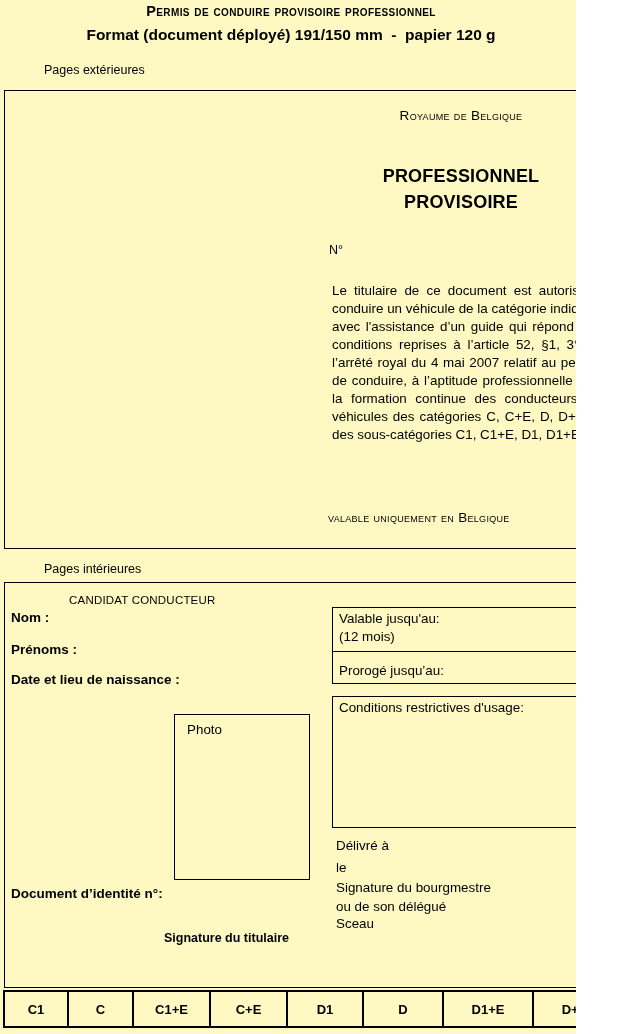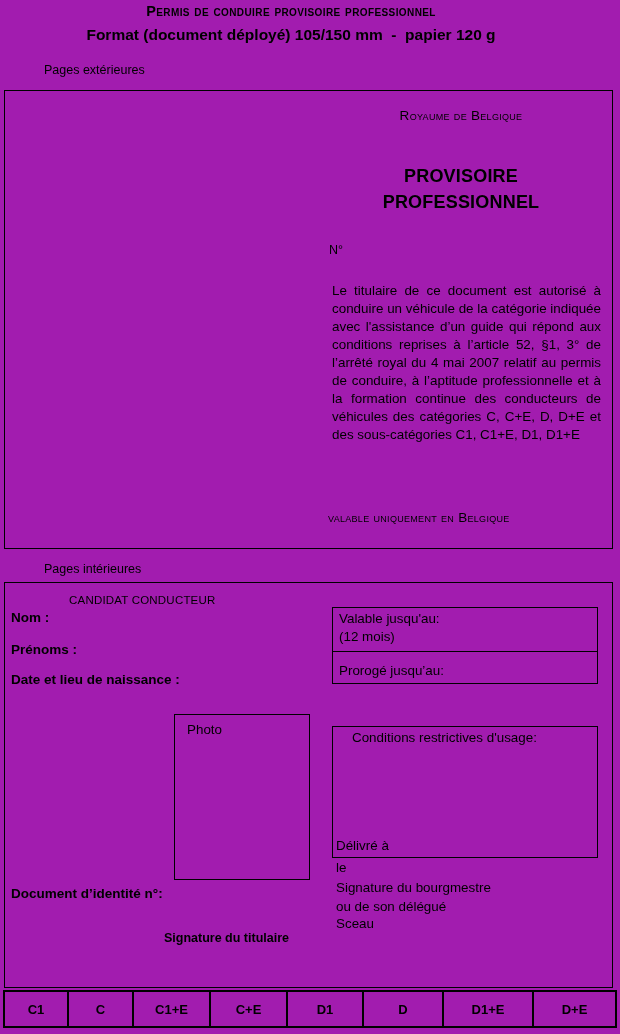--- a/index.html
+++ b/index.html
@@ -1,17 +1,17 @@
 <!DOCTYPE html>
 <html><head>
 <meta charset="utf-8">
 <style>
   html,body{margin:0;padding:0;background:#fff;}
   .page{
-    position:relative;width:620px;height:1034px;background:#a21caf;
+    position:relative;width:576px;height:1034px;background:#fef9c3;
     font-family:"Liberation Sans","DejaVu Sans",sans-serif;color:#000;
     overflow:hidden;
   }
   .abs{position:absolute;}
   
   .doc-title{
     left:0;top:3px;width:582px;text-align:center;
     font-weight:bold;font-size:14.5px;font-variant:small-caps;letter-spacing:.4px;
   }
   .doc-subtitle{
@@ -45,21 +45,21 @@
   .candidat-header{left:64px;top:11px;font-size:11.5px;letter-spacing:.2px;}
   .bold-label{font-weight:bold;font-size:13.5px;}
   .lbl-nom{left:6px;top:27px;}
   .lbl-prenoms{left:6px;top:59px;}
   .lbl-naissance{left:6px;top:89px;}
   .validity-box{left:327px;top:24px;width:266px;border:1.5px solid #000;box-sizing:border-box;}
   .v-cell1{height:43px;box-sizing:border-box;padding:2px 6px;font-size:13.4px;line-height:18px;}
   .v-cell2{height:32px;box-sizing:border-box;border-top:1.5px solid #000;padding:11px 6px 0;font-size:13.4px;}
   .conditions-box{
     left:327px;top:113px;width:266px;height:132px;border:1.5px solid #000;
-    box-sizing:border-box;padding:3px 19px;font-size:13.4px;margin-top:30px;
+    box-sizing:border-box;padding:3px 6px;font-size:13.4px;
   }
   .photo-box{left:169px;top:131px;width:136px;height:166px;border:1.5px solid #000;box-sizing:border-box;}
   .photo-label{margin:7px 0 0 12px;font-size:13.4px;}
   .plain-text{font-size:13.4px;}
   .txt-delivre{left:331px;top:255px;}
   .txt-le{left:331px;top:277px;}
   .txt-mayor{left:331px;top:296px;line-height:18.5px;}
   .txt-sceau{left:331px;top:333px;}
   .lbl-docid{left:6px;top:303px;}
   .lbl-sig-holder{left:159px;top:348px;font-weight:bold;font-size:12.5px;}
@@ -81,29 +81,29 @@
   .cat-cell:nth-child(6){width:80px;}
   .cat-cell:nth-child(7){width:90px;}
   .cat-cell:nth-child(8){flex:1;border-right:none;}
 </style>
 </head>
 <body>
 
 <div class="page">
 
   <div class="abs doc-title">Permis de conduire provisoire professionnel</div>
-  <div class="abs doc-subtitle">Format (document déployé) 105/150 mm  -  papier 120 g</div>
+  <div class="abs doc-subtitle">Format (document déployé) 191/150 mm  -  papier 120 g</div>
 
   <div class="abs section-label lbl-ext">Pages extérieures</div>
 
   <div class="abs box1">
     <div class="abs country">Royaume de Belgique</div>
     <div class="abs main-heading">
+      <div>PROFESSIONNEL</div>
       <div>PROVISOIRE</div>
-      <div>PROFESSIONNEL</div>
     </div>
     <div class="abs no-label">N°</div>
     <div class="abs body-par">Le titulaire de ce document est autorisé à conduire un véhicule de la catégorie indiquée avec l'assistance d’un guide qui répond aux conditions reprises à l’article 52, §1, 3° de l’arrêté royal du 4 mai 2007 relatif au permis de conduire, à l’aptitude professionnelle et à la formation continue des conducteurs de véhicules des catégories C, C+E, D, D+E et des sous-catégories C1, C1+E, D1, D1+E</div>
     <div class="abs valid-note">valable uniquement en Belgique</div>
   </div>
 
   <div class="abs section-label lbl-int">Pages intérieures</div>
 
   <div class="abs box2">
     <div class="abs candidat-header">CANDIDAT CONDUCTEUR</div>

